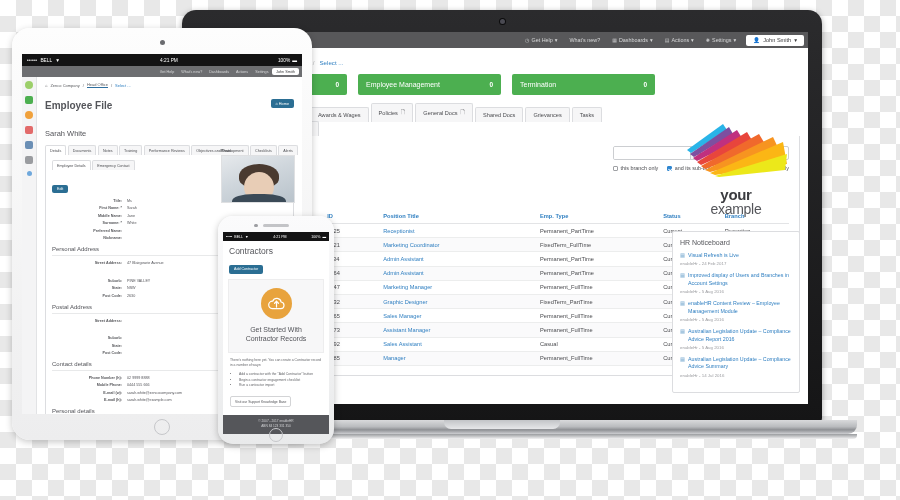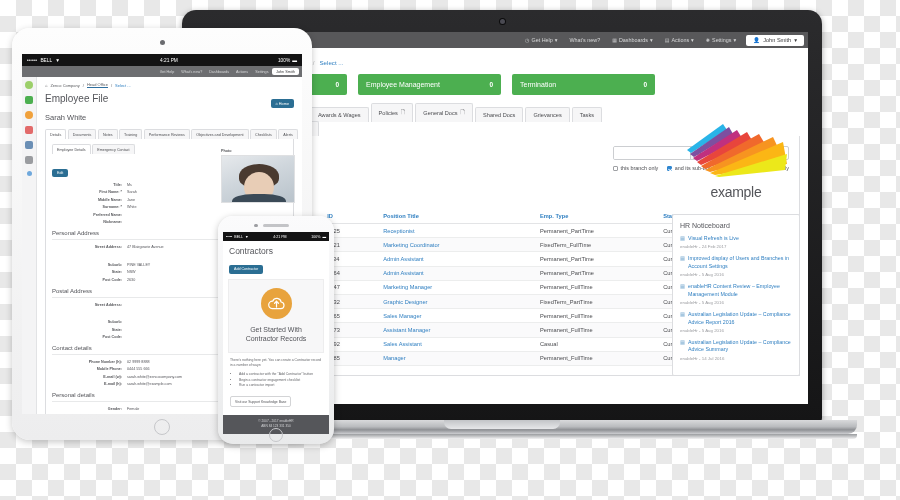--- a/index.html
+++ b/index.html
@@ -121,22 +121,22 @@
   .t-tb-user { background:#fff; color:#3b3b3d; border-radius:2px; padding:1.5px 4px; font-size:3.8px; }
 
   .t-main { display:flex; height:calc(100% - 23px); }
   .t-side { width:15px; background:#f4f4f5; border-right:1px solid #e2e3e5; padding-top:4px;
      display:flex; flex-direction:column; align-items:center; gap:7px; }
   .t-ic { width:8px; height:8px; border-radius:2px; }
   .t-content { flex:1; padding:5px 8px; overflow:hidden; position:relative;}
   .t-bc { display:flex; gap:3px; font-size:4px; color:#5a5b5f; align-items:center; }
   .t-bc .cur { border-bottom:1px solid #2f6f9f; }
   .t-bc .lk { color:#2f7fc1; }
-  .t-h1 { font-size:10px; color:#54555a; margin-top:5px; }
-  .t-h2 { font-size:7.5px; color:#54555a; margin-top:9px; }
+  .t-h1 { font-size:10px; color:#54555a; margin-top:12px;font-weight:bold; }
+  .t-h2 { font-size:7.5px; color:#54555a; margin-top:18px; }
   .home-btn { position:absolute; right:8px; top:22px; background:#2b6e93; color:#fff;
      font-size:3.8px; padding:2.5px 5px; border-radius:2px; }
   .t-tabs { display:flex; gap:1.5px; margin-top:7px; align-items:flex-end; }
   .t-tab { border:1px solid #dcdde0; border-bottom:none; background:#f6f6f7; color:#4c4d51;
      font-size:3.7px; padding:2.5px 4px; border-radius:2px 2px 0 0; white-space:nowrap;}
   .t-tab.active { background:#fff; }
   .t-panel { border:1px solid #dcdde0; border-top:none; padding:5px 6px; }
   .t-tabs2 { display:flex; gap:1.5px; align-items:flex-end; }
   .t-tab2 { border:1px solid #dcdde0; border-bottom:none; background:#f6f6f7; color:#4c4d51;
      font-size:3.7px; padding:2.5px 4px; border-radius:2px 2px 0 0; }
@@ -422,20 +422,21 @@
                   <path d="M10 30 L46 4 L50 10 L14 33 Z" fill="#29b4e8"></path>
                   <path d="M13 34 L52 7 L56 14 L17 37 Z" fill="#7d4fa0"></path>
                   <path d="M16 38 L60 10 L65 18 L20 41 Z" fill="#c0307f"></path>
                   <path d="M20 42 L70 12 L76 22 L24 45 Z" fill="#e8453c"></path>
                   <path d="M24 46 L82 14 L90 27 L28 49 Z" fill="#f0692c"></path>
                   <path d="M28 50 L96 17 L104 34 L33 52 Z" fill="#f79420"></path>
                   <path d="M33 53 L106 22 L110 44 L38 55 Z" fill="#fbb615"></path>
                   <path d="M38 56 L110 34 L108 50 L42 57 Z" fill="#ece81a"></path>
                 </g>
               </svg>
+              <div class="logo-txt1">your</div>
               <div class="logo-txt2">example</div>
             </div>
 
             <div class="notice">
               <h4>HR Noticeboard</h4>
               <div class="n-item">
                 <div class="n-title">
                   <span class="n-ic">▤</span>
                   <span>Visual Refresh is Live</span>
                 </div>

